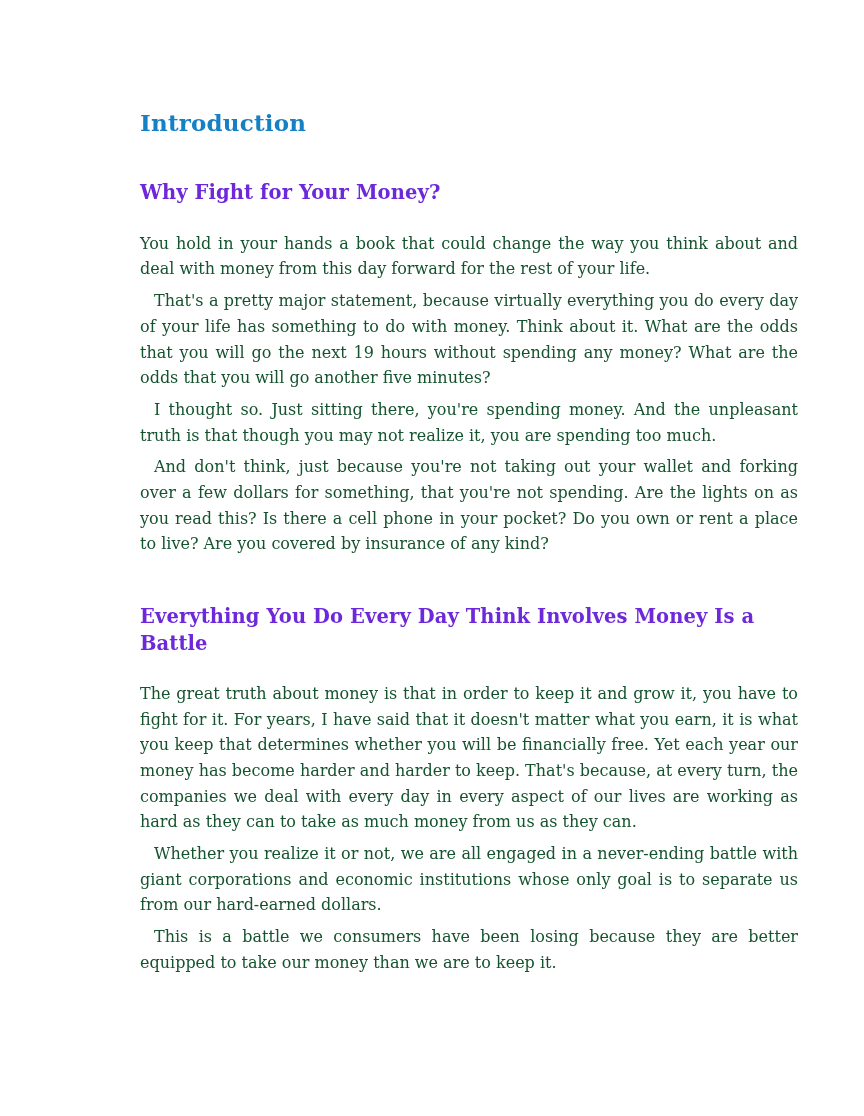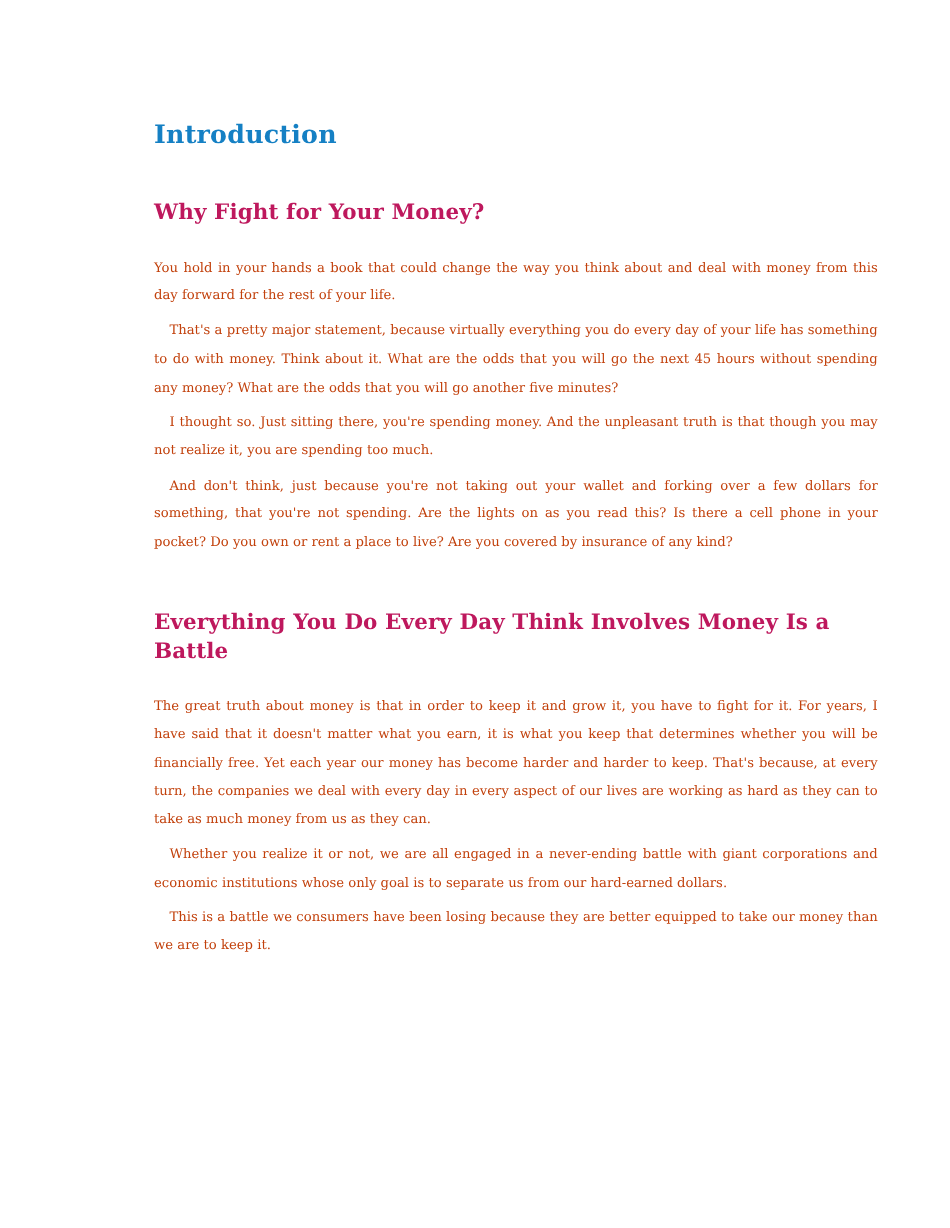--- a/index.html
+++ b/index.html
@@ -26,52 +26,52 @@
     line-height: 1.15;
     font-weight: bold;
     color: #1580c4;
     letter-spacing: 0.2px;
   }
   h2.section-heading {
     margin: 47px 0 24px 0;
     font-size: 19.5px;
     line-height: 1.35;
     font-weight: bold;
-    color: #be185d;
+    color: #6d28d9;
     letter-spacing: 0.1px;
   }
   section.doc-section:first-of-type h2.section-heading {
     margin-top: 44px;
   }
   p.body-paragraph {
     margin: 6px 0;
-    font-size: 12px;
+    font-size: 16px;
     line-height: 25.7px;
-    color: #c2410c;
+    color: #14532d;
     text-align: justify;
     text-justify: inter-word;
   }
   p.body-paragraph.indent {
     text-indent: 14px;
   }
   p.body-paragraph.bold {
     font-weight: normal;
   }
 </style>
 </head>
 <body>
 
 <div class="page">
 
   <h1 class="chapter-title">Introduction</h1>
 
   <section class="doc-section">
     <h2 class="section-heading">Why Fight for Your Money?</h2>
     <p class="body-paragraph">You hold in your hands a book that could change the way you think about and deal with money from this day forward for the rest of your life.</p>
-    <p class="body-paragraph indent">That's a pretty major statement, because virtually everything you do every day of your life has something to do with money. Think about it. What are the odds that you will go the next 45 hours without spending any money? What are the odds that you will go another five minutes?</p>
+    <p class="body-paragraph indent">That's a pretty major statement, because virtually everything you do every day of your life has something to do with money. Think about it. What are the odds that you will go the next 19 hours without spending any money? What are the odds that you will go another five minutes?</p>
     <p class="body-paragraph indent">I thought so. Just sitting there, you're spending money. And the unpleasant truth is that though you may not realize it, you are spending too much.</p>
     <p class="body-paragraph indent">And don't think, just because you're not taking out your wallet and forking over a few dollars for something, that you're not spending. Are the lights on as you read this? Is there a cell phone in your pocket? Do you own or rent a place to live? Are you covered by insurance of any kind?</p>
   </section>
 
   <section class="doc-section">
     <h2 class="section-heading">Everything You Do Every Day Think Involves Money Is a Battle</h2>
     <p class="body-paragraph">The great truth about money is that in order to keep it and grow it, you have to fight for it. For years, I have said that it doesn't matter what you earn, it is what you keep that determines whether you will be financially free. Yet each year our money has become harder and harder to keep. That's because, at every turn, the companies we deal with every day in every aspect of our lives are working as hard as they can to take as much money from us as they can.</p>
     <p class="body-paragraph indent bold">Whether you realize it or not, we are all engaged in a never-ending battle with giant corporations and economic institutions whose only goal is to separate us from our hard-earned dollars.</p>
     <p class="body-paragraph indent">This is a battle we consumers have been losing because they are better equipped to take our money than we are to keep it.</p>
   </section>

